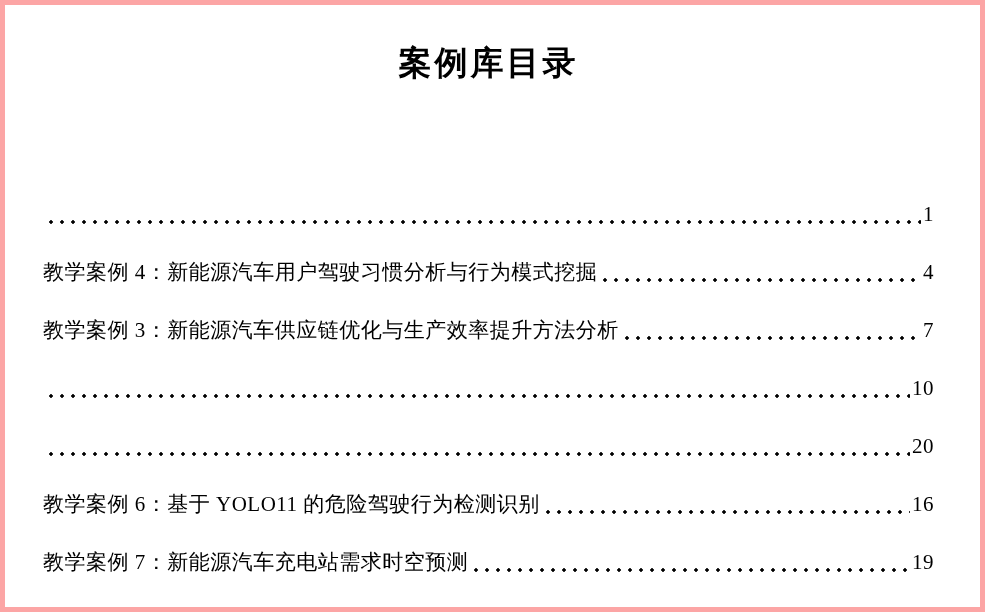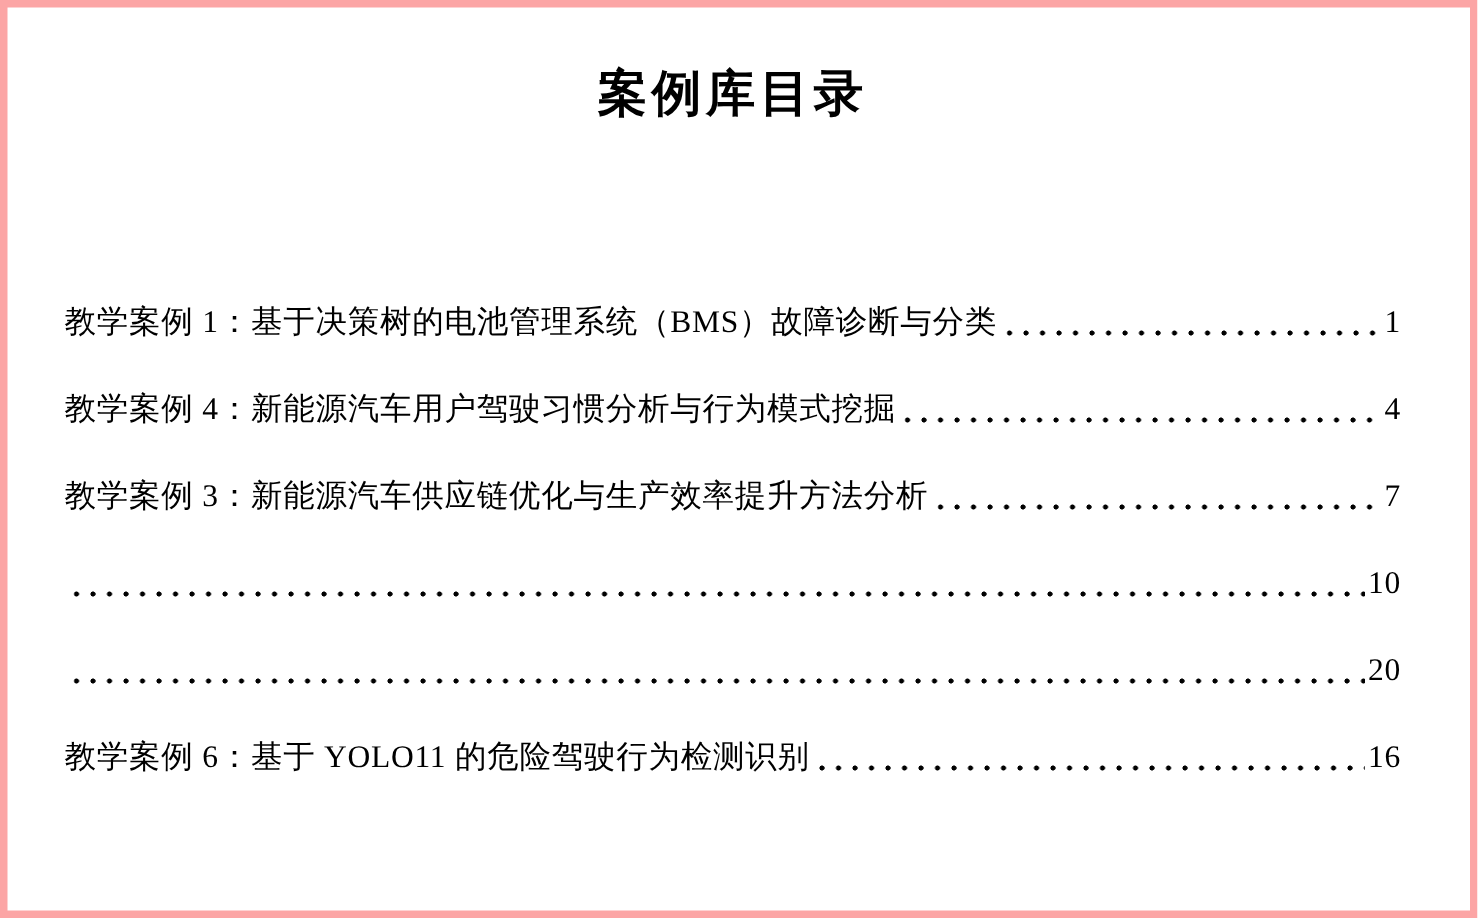--- a/index.html
+++ b/index.html
@@ -61,21 +61,20 @@
 </head>
 <body>
 
 <div class="page">
 
   <h1 class="doc-title">案例库目录</h1>
 
   <div class="toc">
 
     <div class="toc-row">
-      <span class="toc-label">教学案例 1：基于决策树的电池管理系统（BMS）故障诊断与分类</span>
       <span class="leader"></span>
       <span class="toc-page">1</span>
     </div>
 
     <div class="toc-row">
       <span class="toc-label">教学案例 4：新能源汽车用户驾驶习惯分析与行为模式挖掘</span>
       <span class="leader"></span>
       <span class="toc-page">4</span>
     </div>
 
@@ -94,15 +93,20 @@
       <span class="leader"></span>
       <span class="toc-page">20</span>
     </div>
 
     <div class="toc-row">
       <span class="toc-label">教学案例 6：基于 YOLO11 的危险驾驶行为检测识别</span>
       <span class="leader"></span>
       <span class="toc-page">16</span>
     </div>
 
+    <div class="toc-row">
+      <span class="toc-label">教学案例 7：新能源汽车充电站需求时空预测</span>
+      <span class="leader"></span>
+      <span class="toc-page">19</span>
+    </div>
 
   </div>
 </div>
 
 </body></html>

